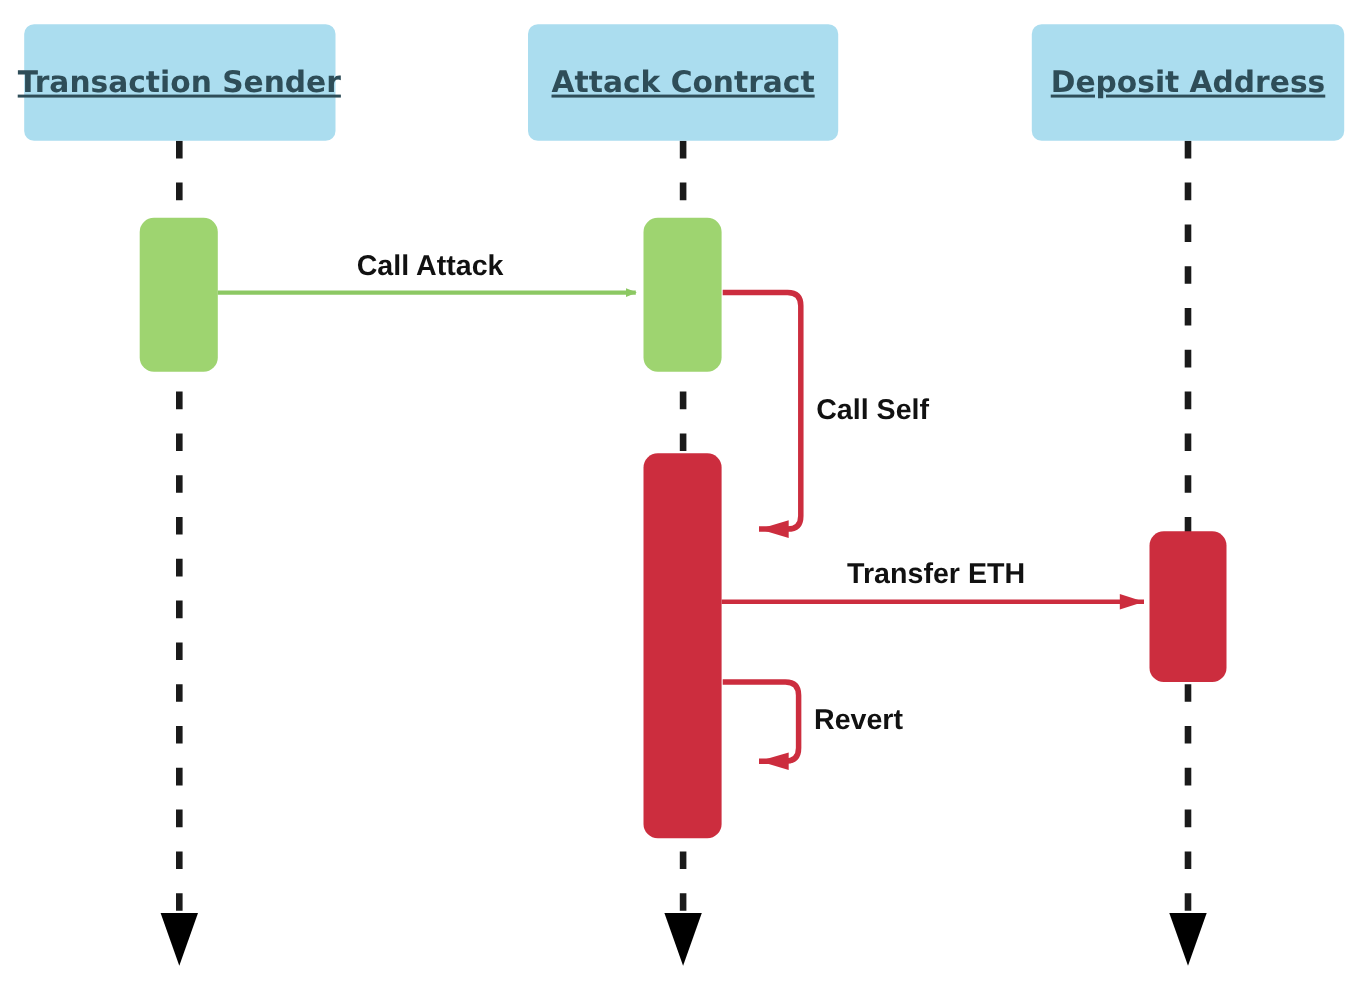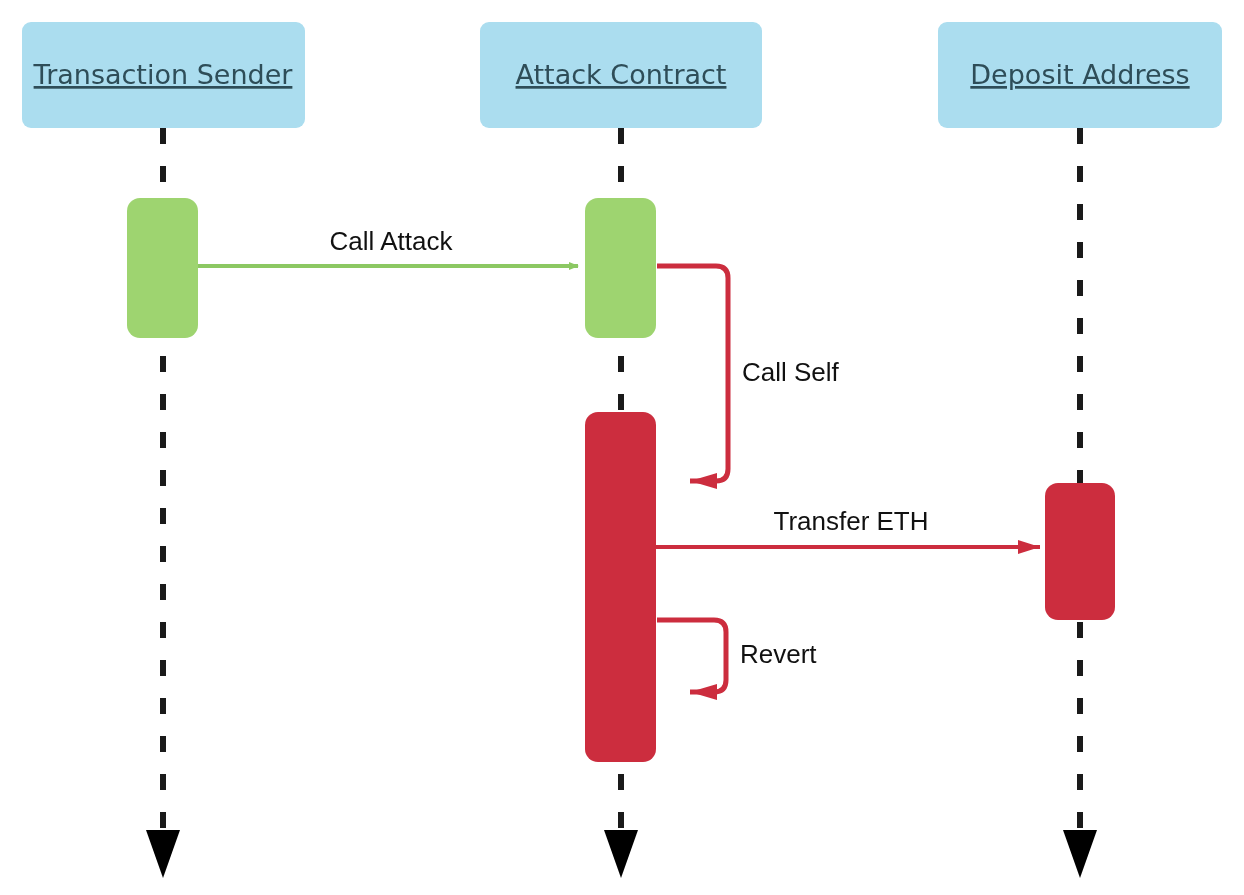--- a/index.html
+++ b/index.html
@@ -9,20 +9,21 @@
   }
   body {
     font-family: "Liberation Sans", sans-serif;
   }
   #diagram-root {
     position: relative;
     width: 1244px;
     height: 895px;
     background: #ffffff;
     overflow: hidden;
+    font-weight: bold;
   }
   #seq-svg {
     position: absolute;
     top: 0;
     left: 0;
     width: 1244px;
     height: 895px;
     display: block;
   }
   .participant-label {

